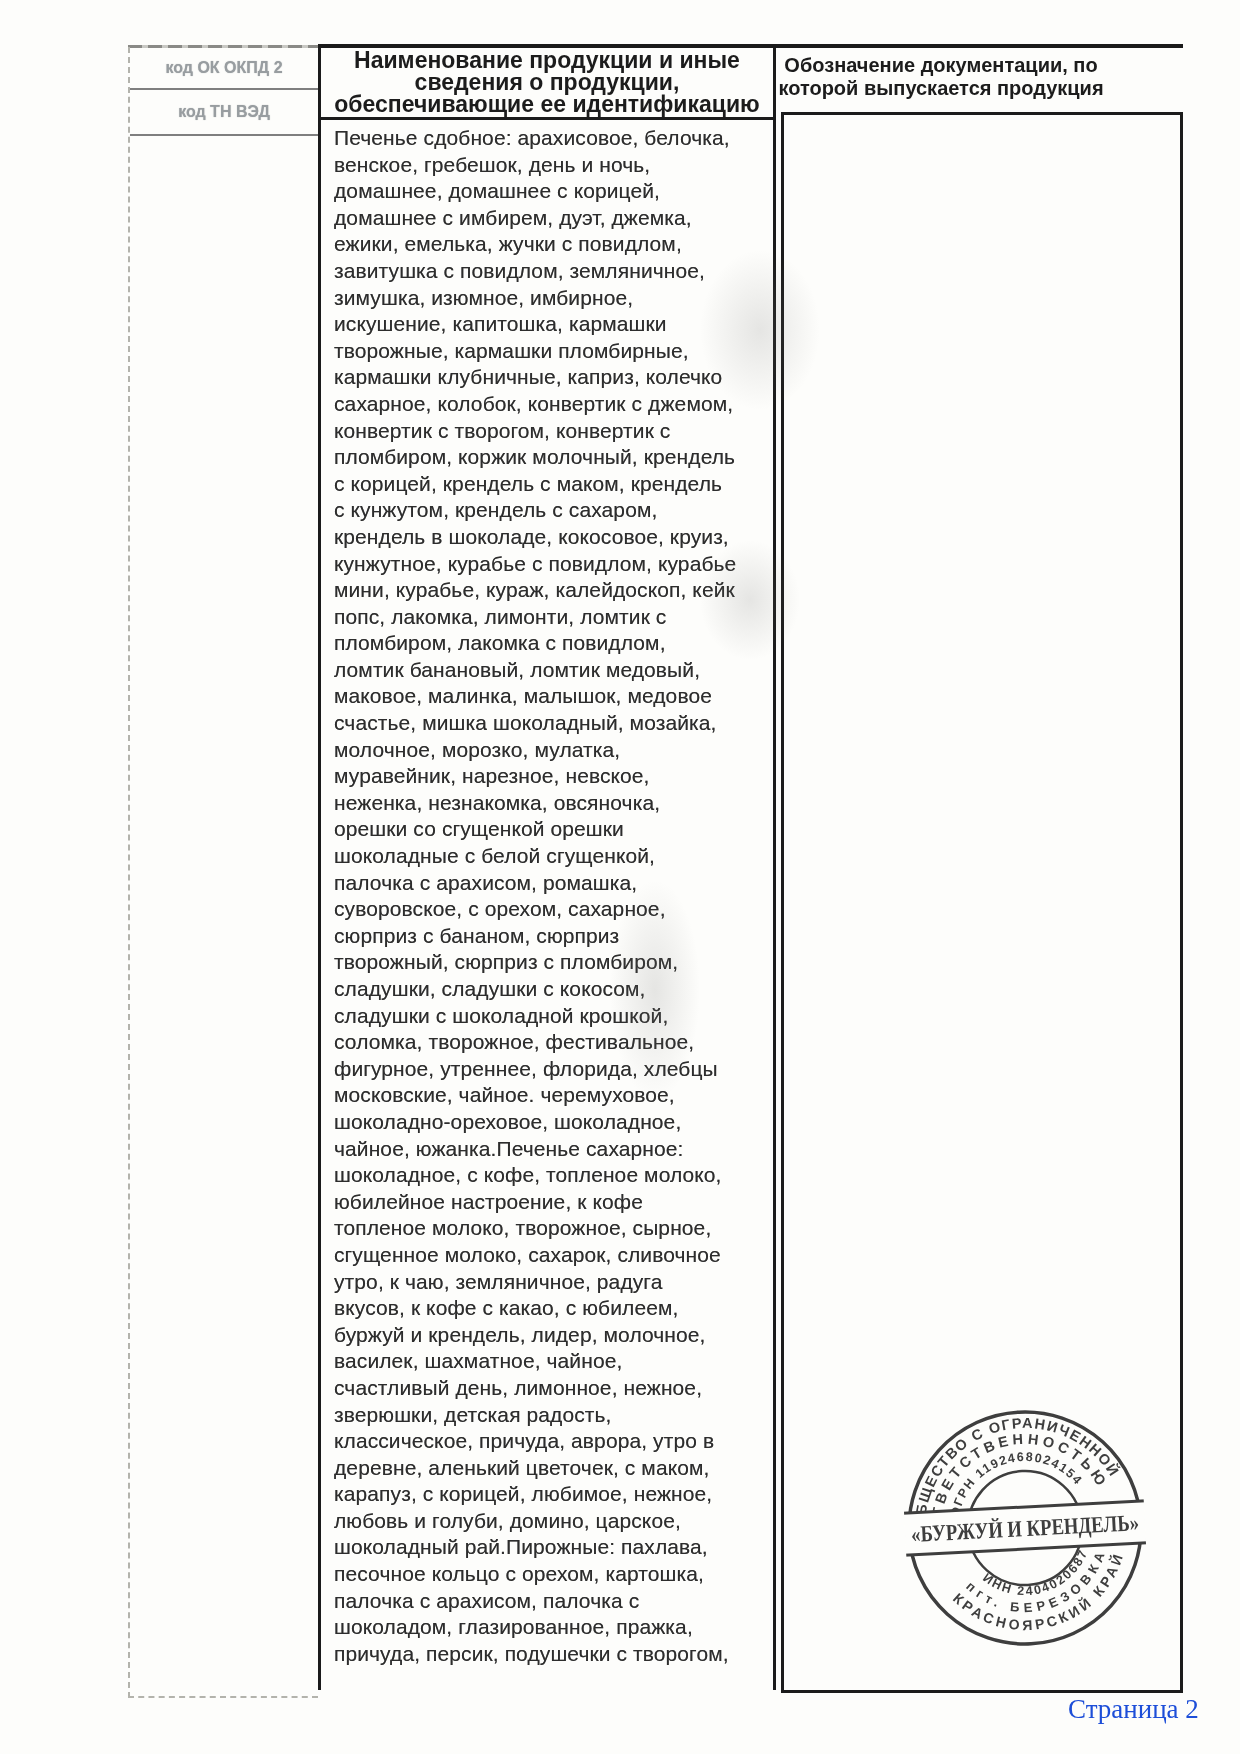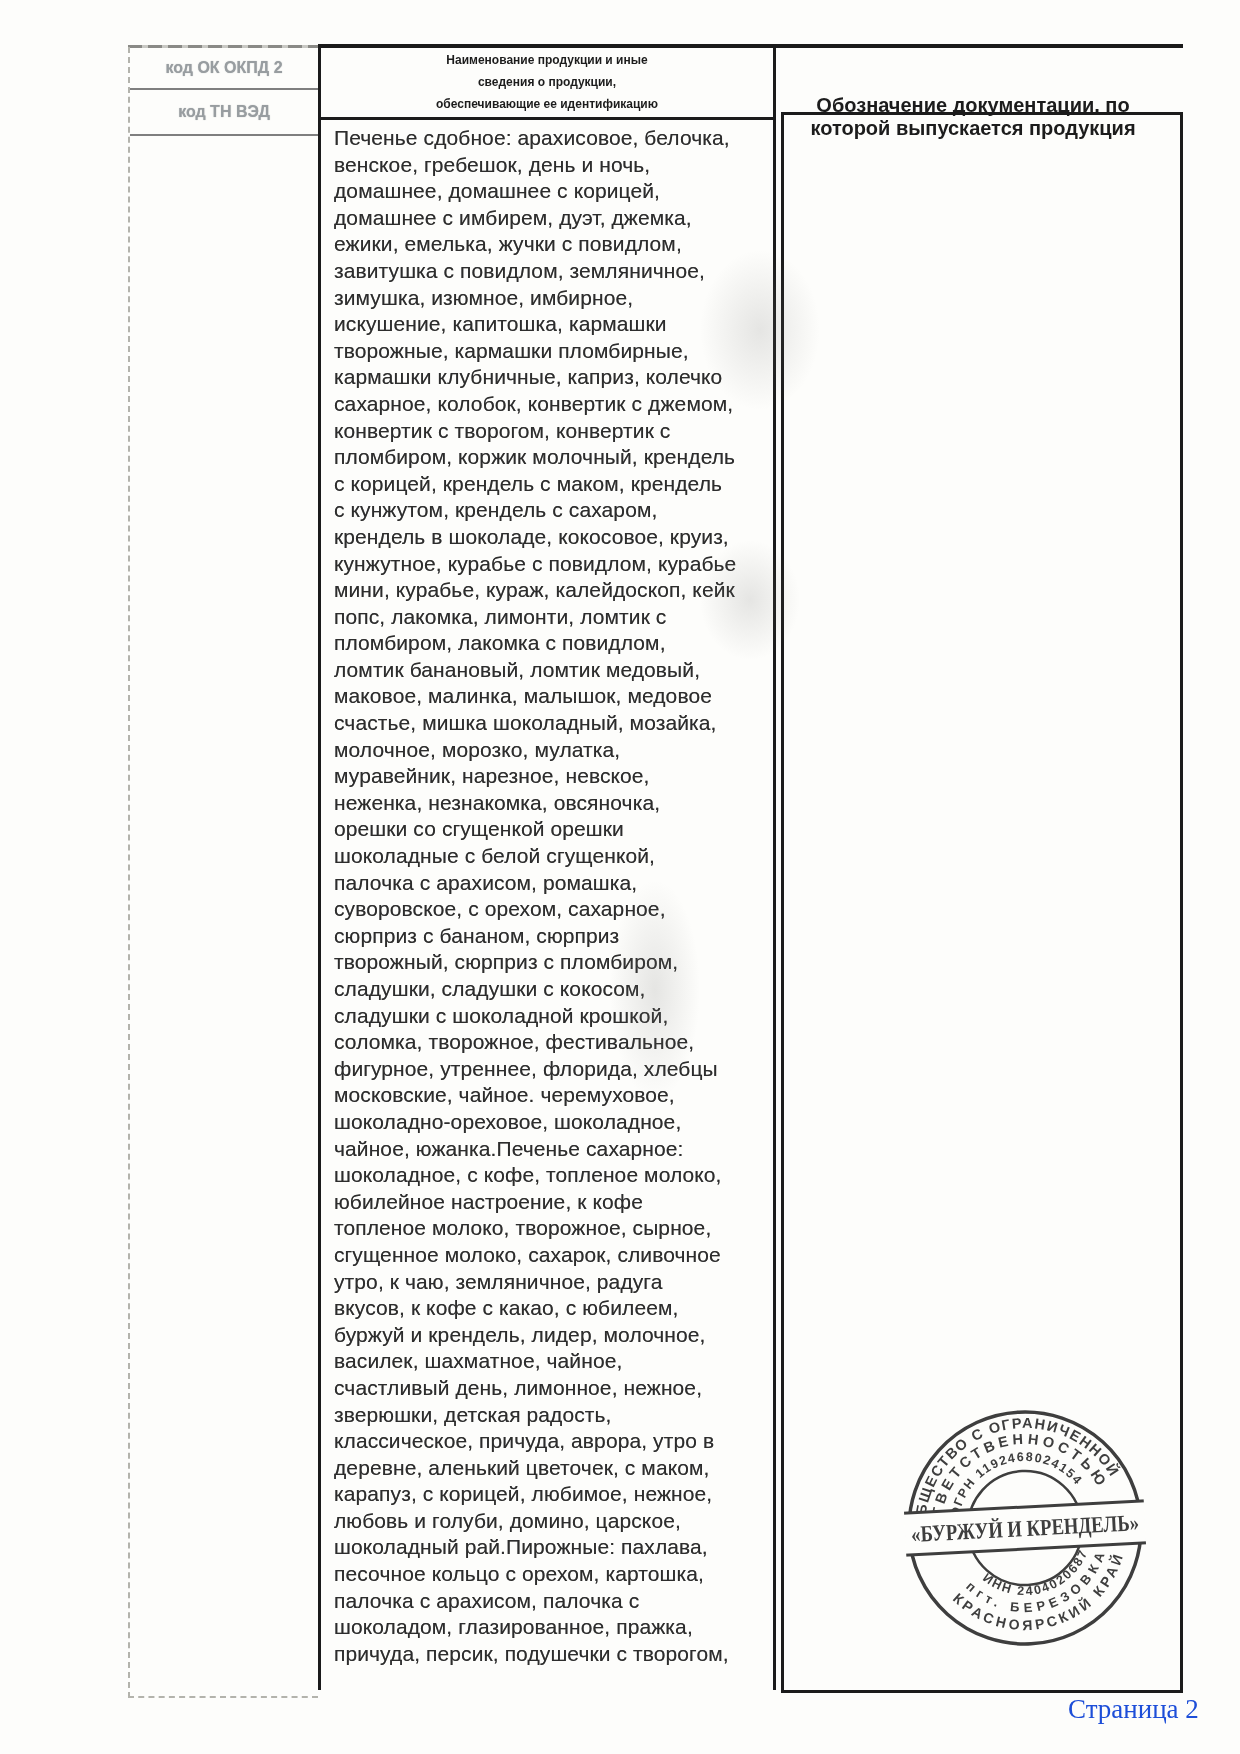--- a/index.html
+++ b/index.html
@@ -24,34 +24,33 @@
   }
   .codes-cell.c1{height:43px;}
   .codes-cell.c2{height:46px;}
   .product-col{
     position:absolute;left:318px;top:47px;width:458px;height:1643px;
     border-left:3px solid #1b1b1b;border-right:3px solid #1b1b1b;box-sizing:border-box;
   }
   .product-header{
     height:73px;border-bottom:3px solid #1b1b1b;box-sizing:border-box;
     display:flex;align-items:center;justify-content:center;text-align:center;
-    font-weight:bold;font-size:12px;line-height:22px;color:#1c1c1c;
+    font-weight:bold;font-size:23px;line-height:22px;color:#1c1c1c;
     white-space:pre-line;
   }
   .product-body{
     padding:5px 8px 0 13px;
     font-size:21px;line-height:26.6px;letter-spacing:.1px;
     white-space:pre-line;color:#2d2d2d;
     text-shadow:0 0 .5px rgba(40,40,40,.55);
   }
   .docs-header{
-    position:absolute;left:776px;top:54px;width:394px;
+    position:absolute;left:744px;top:54px;width:394px;
     text-align:center;font-weight:bold;font-size:20px;line-height:23px;color:#1c1c1c;
     white-space:pre-line;
-    margin-top:40px;
   }
   .docs-box{
     position:absolute;left:781px;top:112px;width:402px;height:1581px;
     border:3px solid #1b1b1b;box-sizing:border-box;background:transparent;
   }
   
   .smudge{position:absolute;border-radius:50%;pointer-events:none;
     background:radial-gradient(closest-side,rgba(120,120,118,.18),rgba(120,120,118,0));}
   
   .stamp{position:absolute;left:905px;top:1408px;width:240px;height:240px;transform:rotate(-3deg);opacity:.92;}

